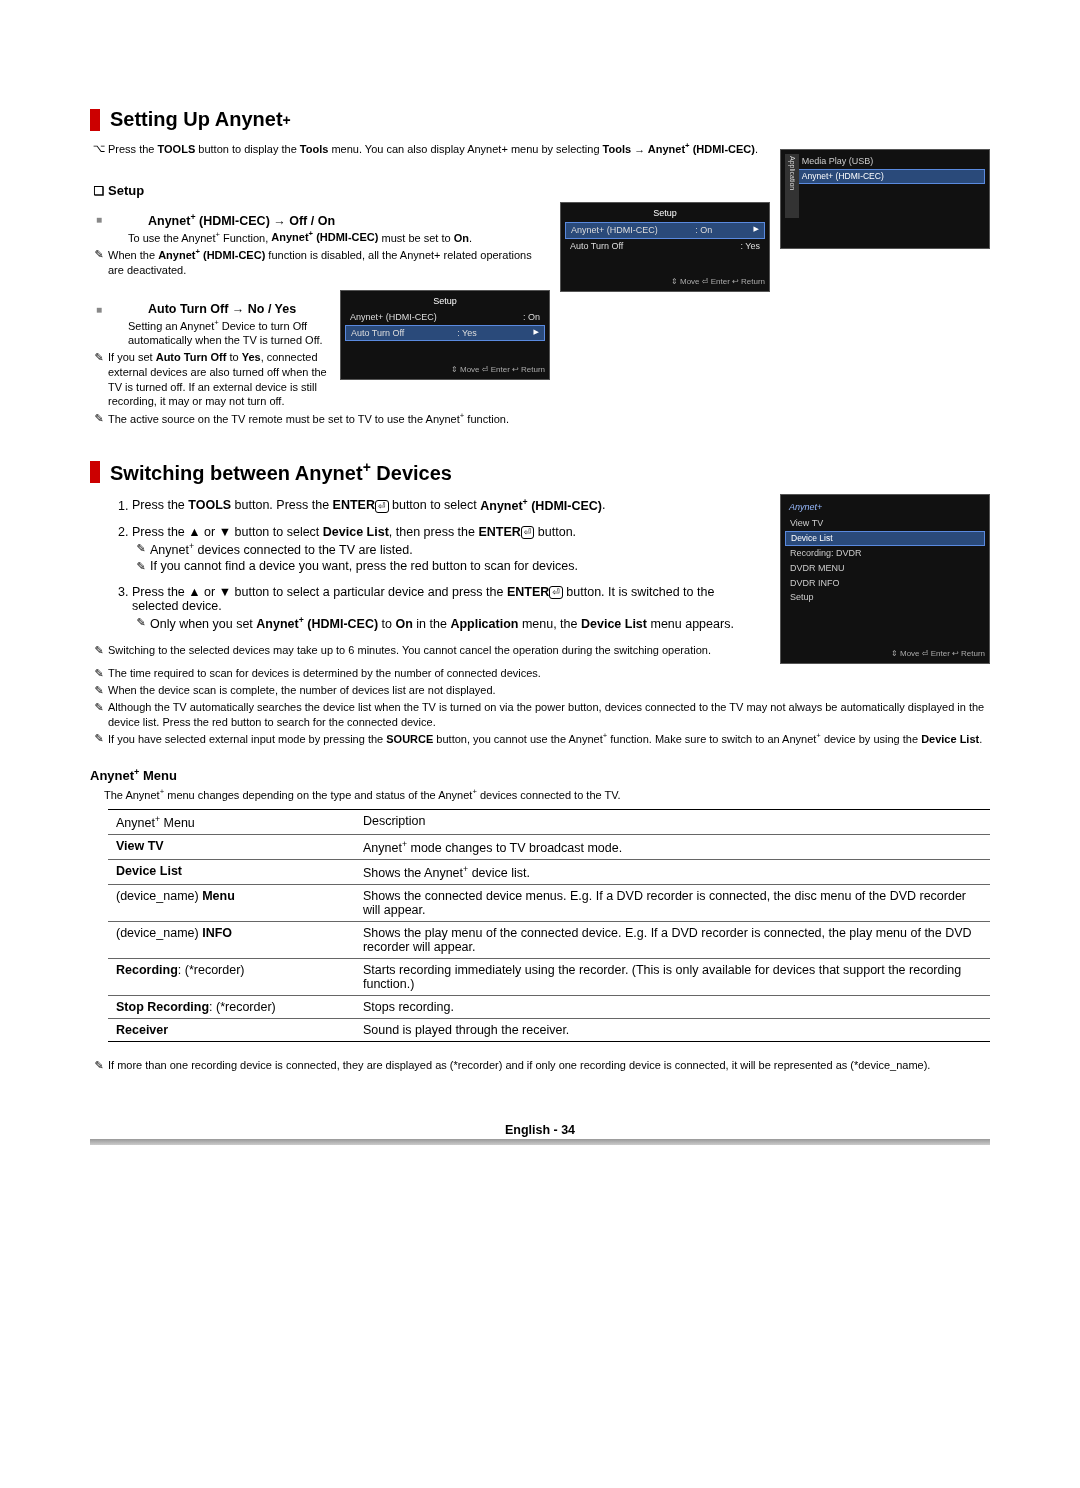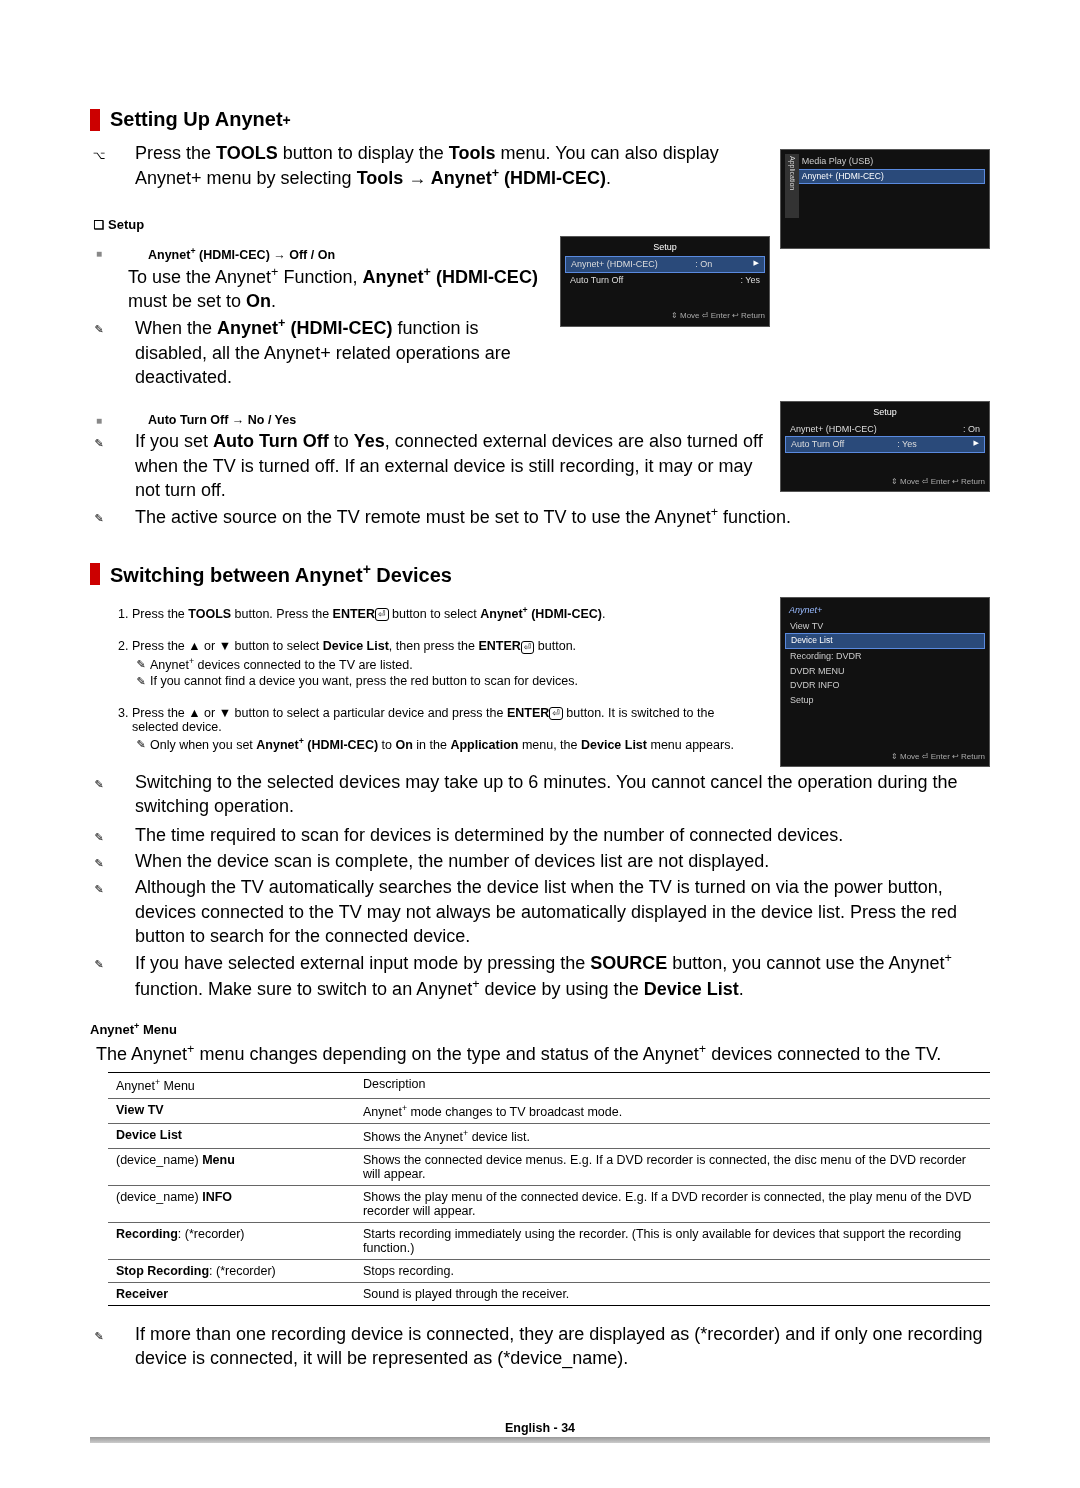--- a/index.html
+++ b/index.html
@@ -34,22 +34,22 @@
   .icon-col {
     display: inline-block;
     width: 18px;
     text-align: center;
     vertical-align: top;
   }
   .tool-icon::before { content: "⌥"; font-size: 11px; }
   .note-icon::before { content: "✎"; font-size: 11px; }
   .square-icon::before { content: "■"; color:#888; font-size: 10px; }
   .checkbox-icon::before { content: "❏"; font-size: 12px; }
-  .body-text { font-size: 18px; line-height: 1.35; gap: 27px; }
-  .indent1 { margin-left: 6px; }
+  .body-text { font-size: 11px; line-height: 1.35; }
+  .indent1 { margin-left: 14px; }
   .indent2 { margin-left: 38px; }
   .row { display: flex; align-items: flex-start; margin: 2px 0; }
   .row .icon-col { flex: 0 0 18px; }
   .row .txt { flex: 1; }
   .subhead { font-weight: bold; font-size: 13px; margin: 18px 0 4px 0; }
   .sub-subhead { font-weight: bold; font-size: 12.5px; margin: 14px 0 2px 0; gap: 40px; }
   .tv-box {
     background: #111;
     border: 1px solid #555;
     color: #ddd;
@@ -59,22 +59,22 @@
   }
   .tv-box .hdr { text-align: center; font-size: 9px; color:#fff; margin-bottom:3px; }
   .tv-box .item { padding: 1px 5px; color:#ccc; }
   .tv-box .item.sel { background:#2a4a7a; border:1px solid #5a8adf; color:#fff; font-size:8.5px; }
   .tv-box .footer { text-align: right; font-size: 8px; color:#aaa; margin-top: 3px; }
   .tv-box .sidebar { float:left; writing-mode: vertical-rl; font-size:7px; background:#333; padding:2px; margin-right:3px; height:60px; }
   .tv-box .kv { display:flex; justify-content:space-between; padding:1px 5px; }
   .tv-box .kv.sel { background:#2a4a7a; border:1px solid #5a8adf; }
   .tv-box .arrow::after { content:"▶"; font-size:7px; color:#fff; margin-left:4px; }
   ol.numlist { margin:0; padding-left: 42px; font-size:12.5px; }
-  ol.numlist li { margin: 18px 0; }
-  .inline-note { display:flex; align-items:center; margin:2px 0; }
+  ol.numlist li { margin: 12px 0; }
+  .inline-note { display:flex; align-items:flex-start; margin:2px 0; }
   .inline-note .icon-col { flex: 0 0 18px; }
   .table { width: 100%; border-collapse: collapse; font-size: 12.5px; margin-top:6px; }
   .table td { border-top: 1px solid #666; border-bottom: 1px solid #666; padding: 4px 8px; vertical-align: top; }
   .table tr:first-child td { border-top: 1.5px solid #000; }
   .table tr:last-child td { border-bottom: 1.5px solid #000; }
   .col-menu { width: 28%; }
   .page-foot {
     text-align: center;
     font-size: 12.5px;
     font-weight: bold;
@@ -168,20 +168,21 @@
         </div>
       <div style="height:20px"></div>
       <div class="footer">⇕ Move   ⏎ Enter   ↩ Return</div>
     </div>
   </div>
 
   <div class="row indent1 sub-subhead" style="margin-top:24px;">
     <span class="icon-col square-icon"></span>
     <span class="txt">Auto Turn Off → No / Yes</span>
   </div>
+  <div class="body-text indent2">Setting an Anynet<span class="sup">+</span> Device to turn Off automatically when the TV is turned Off.</div>
   <div class="row indent2 body-text">
     <span class="icon-col note-icon"></span>
     <span class="txt">If you set <b>Auto Turn Off</b> to <b>Yes</b>, connected external devices are also turned off when the TV is turned off. If an external device is still recording, it may or may not turn off.</span>
   </div>
   <div class="row indent2 body-text">
     <span class="icon-col note-icon"></span>
     <span class="txt">The active source on the TV remote must be set to TV to use the Anynet<span class="sup">+</span> function.</span>
   </div>
 
   <div class="clear"></div>

